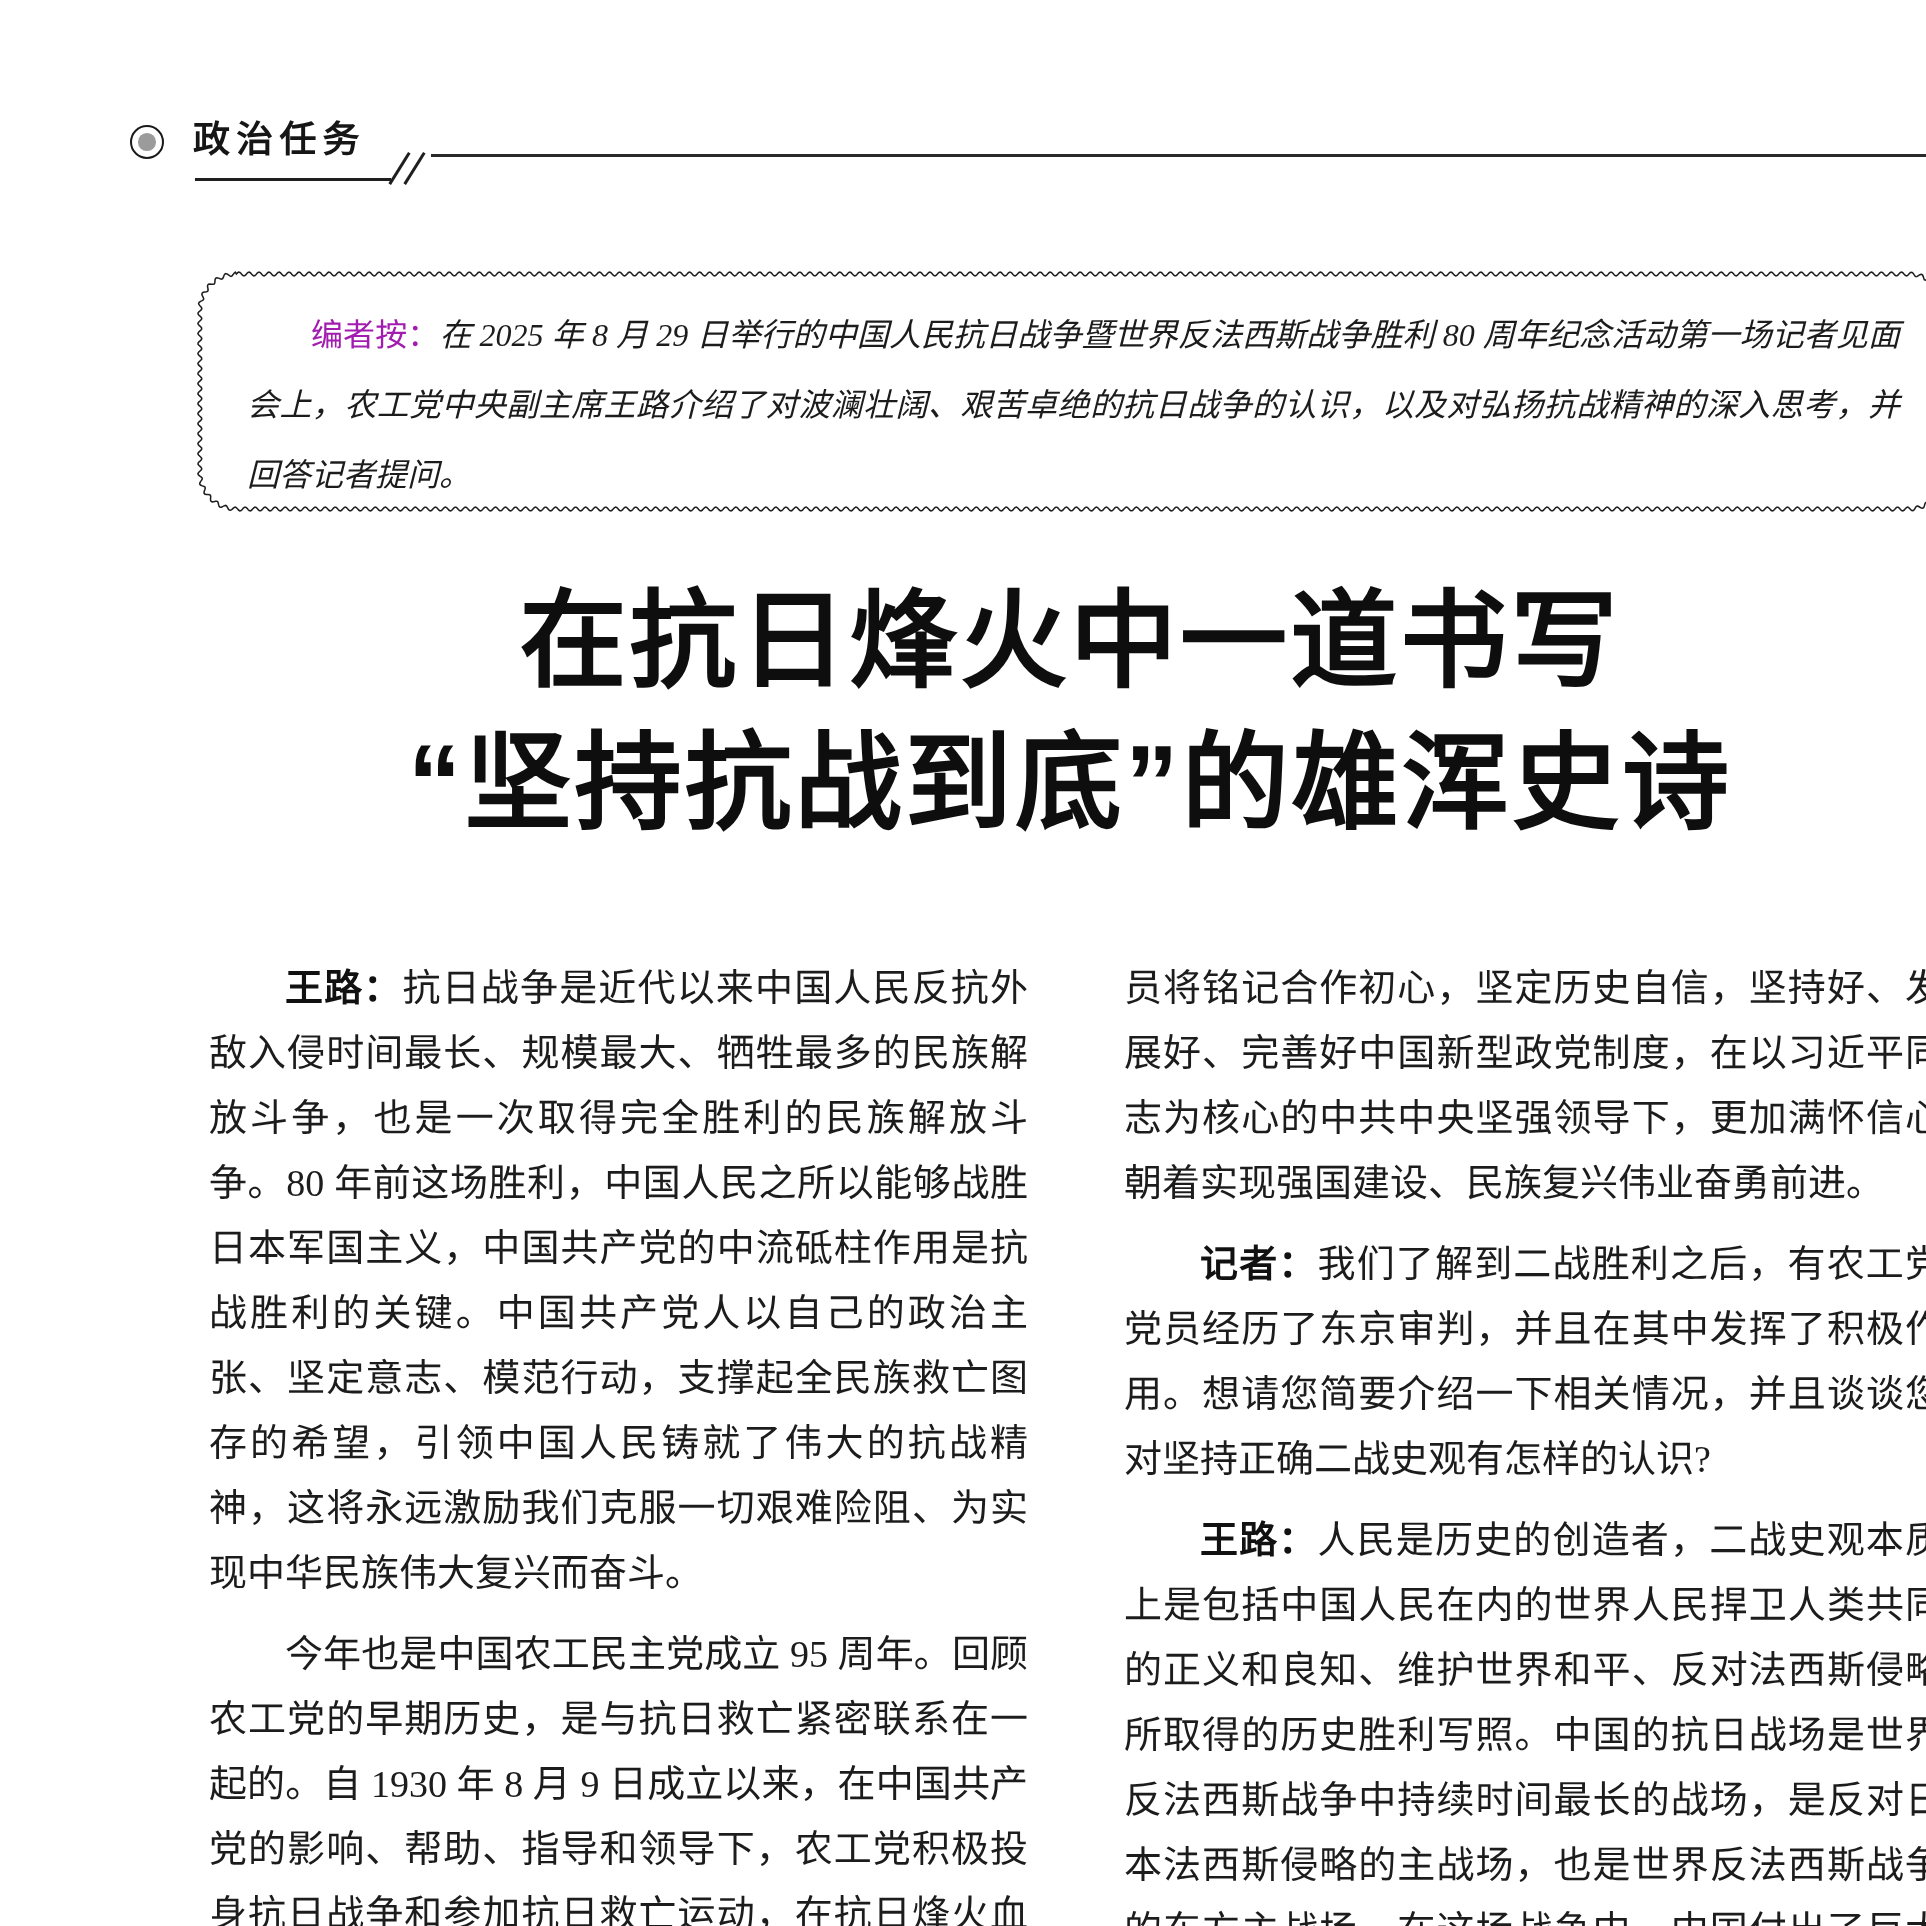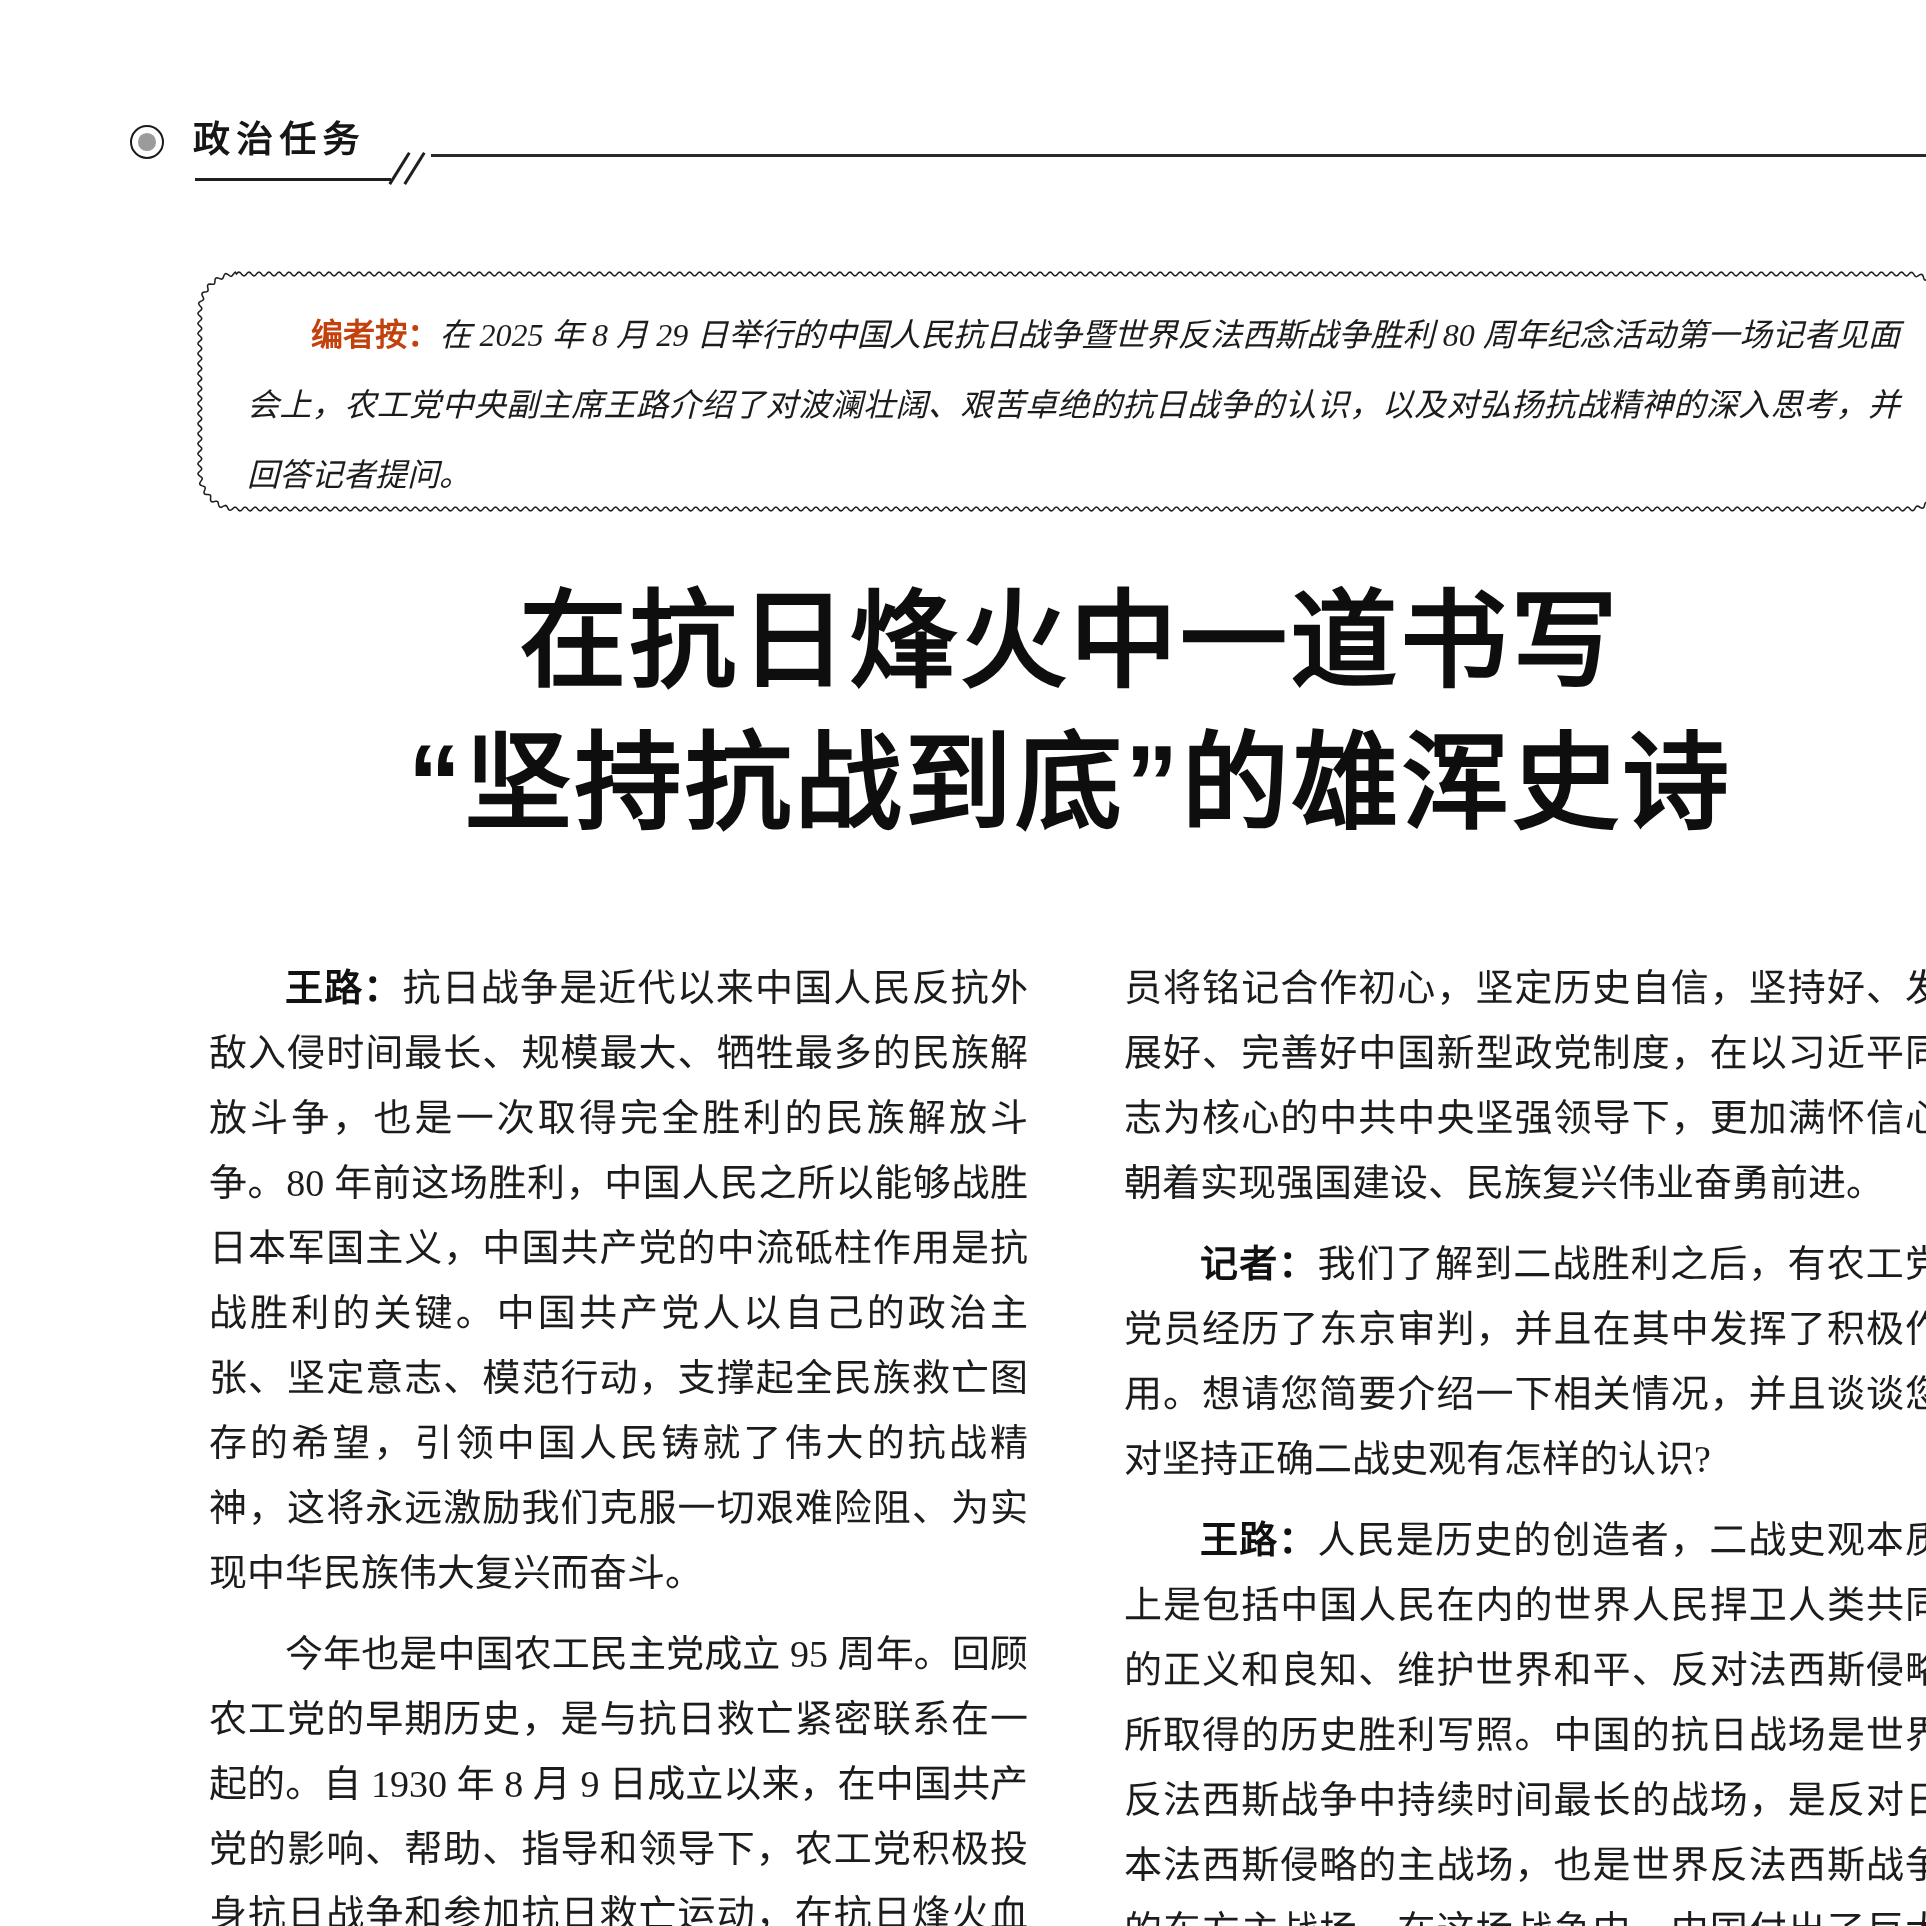--- a/index.html
+++ b/index.html
@@ -34,21 +34,21 @@
     box-sizing:border-box;
   }
   .wavy{position:absolute;left:0;top:0;width:100%;height:100%;}
   .editor-text{
     position:relative;margin:0;padding:30px 49px 0 51px;
     font-size:32px;line-height:70px;
     text-align:justify;text-indent:2em;
   }
   .editor-label{
     font-family:"Liberation Sans","DejaVu Sans",sans-serif;
-    font-style:normal;font-weight:700;color:#c2410c;
+    font-style:normal;font-weight:400;color:#a21caf;
   }
   .editor-text i{font-style:italic;}
   
   .title{
     position:absolute;left:0;top:570px;width:100%;margin:0;
     text-align:center;
     font-family:"Liberation Sans","DejaVu Sans",sans-serif;
     font-weight:700;font-size:107px;line-height:142px;letter-spacing:3.1px;color:#0e0e0e;
   }
   .title .tl{display:block;}

